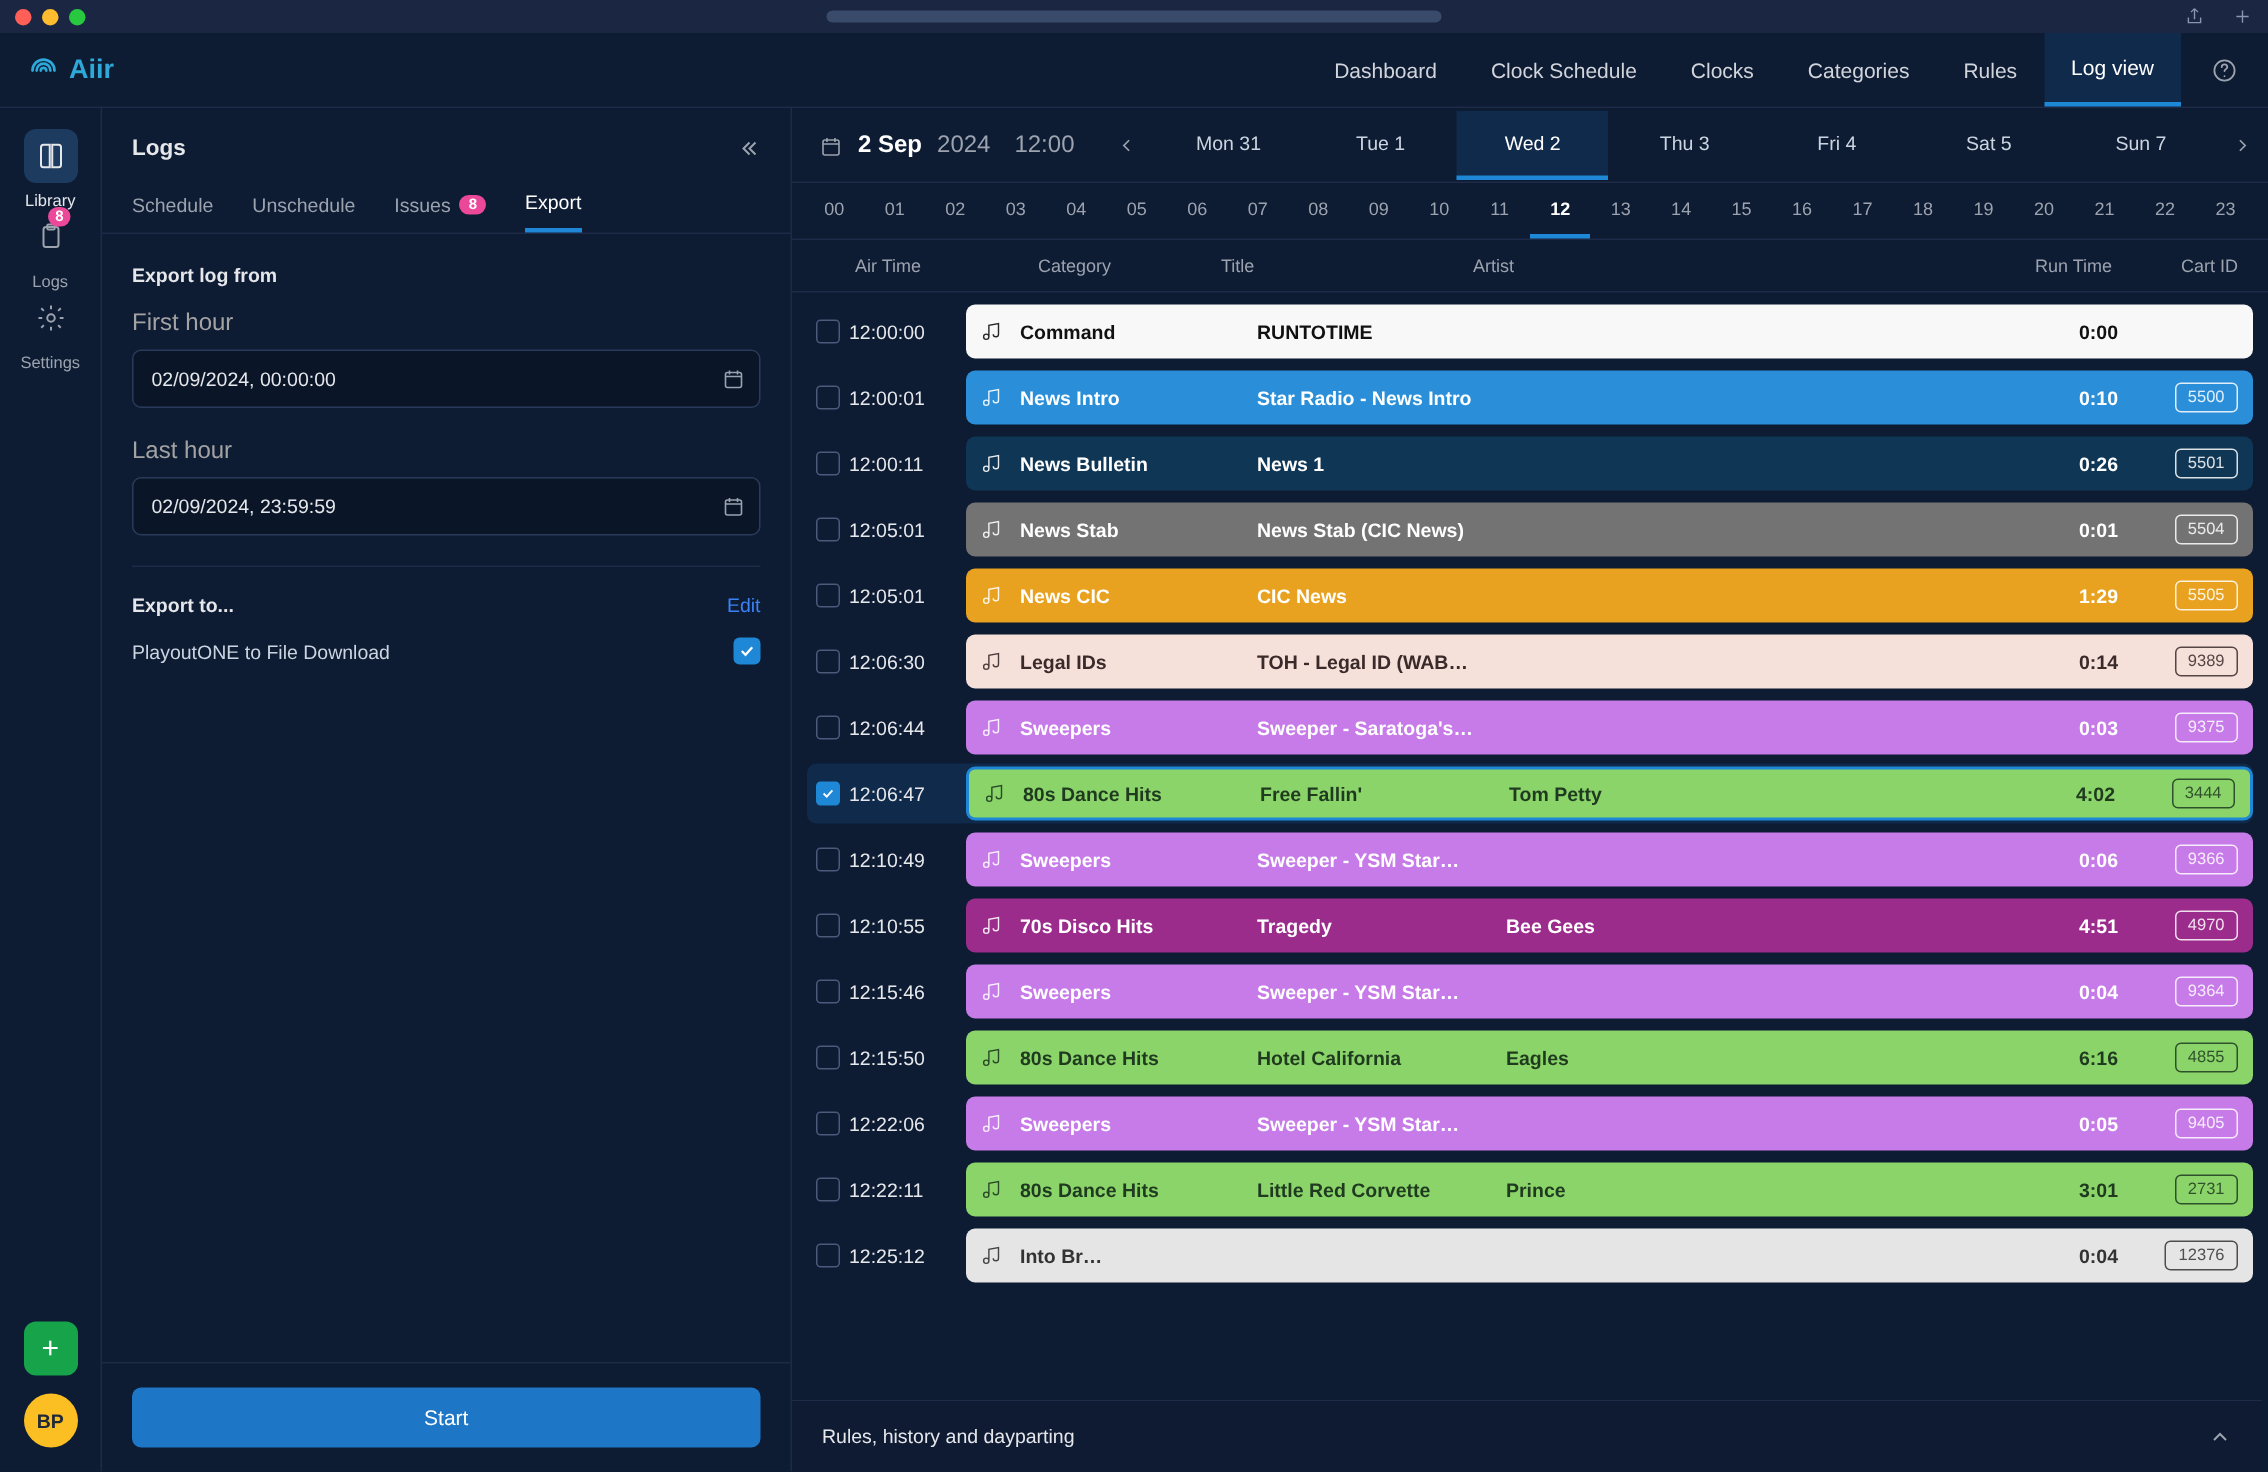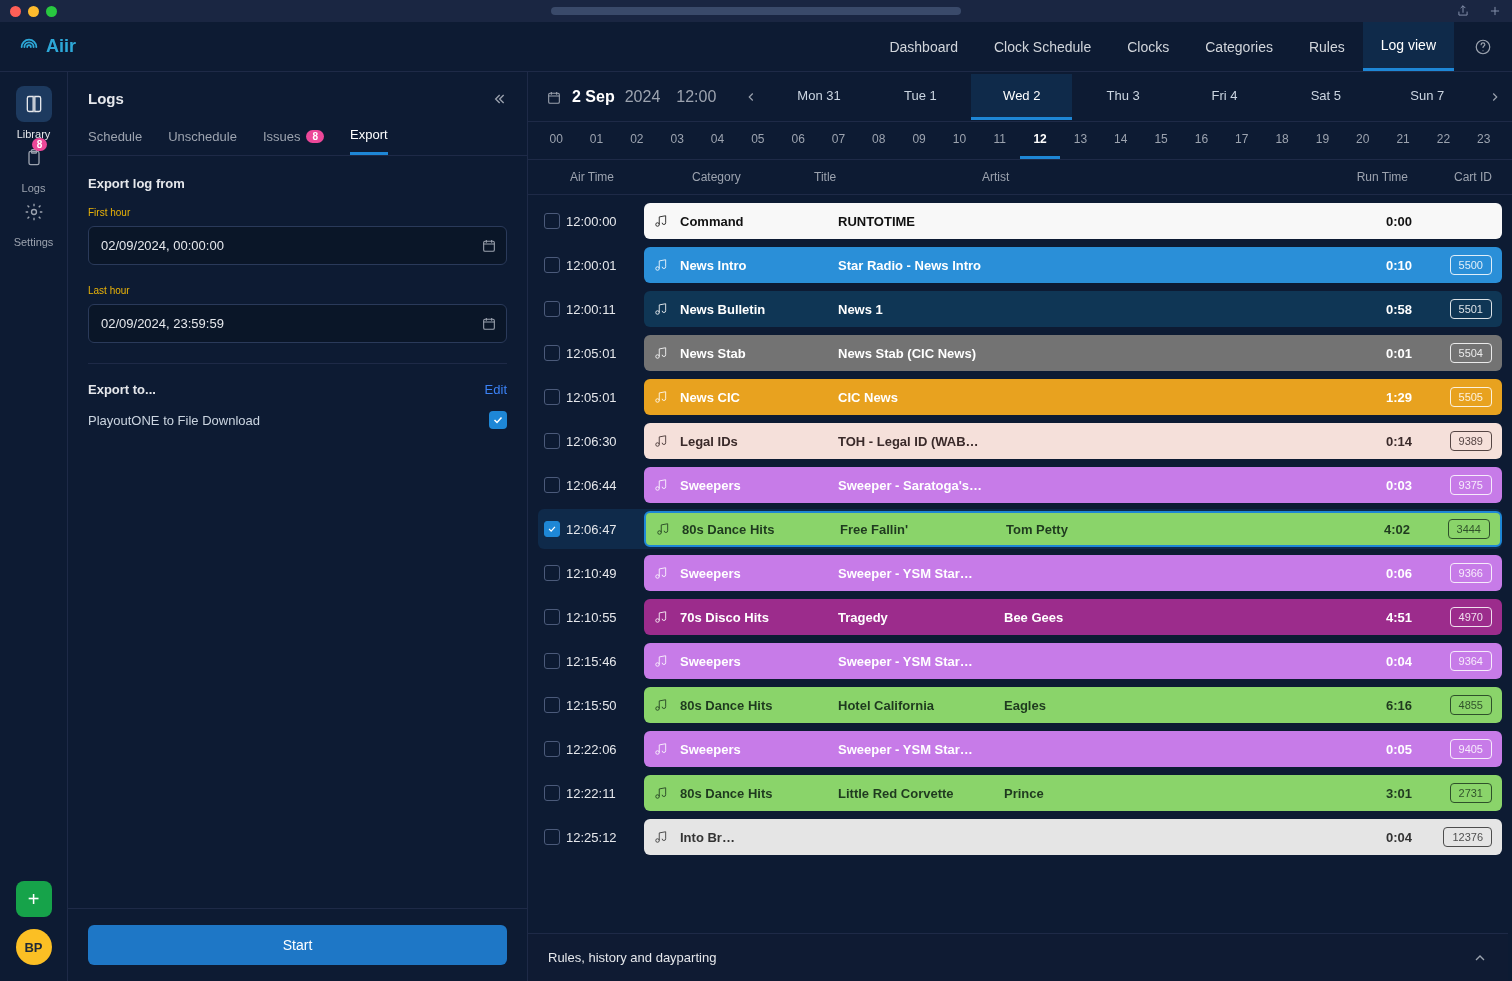--- a/index.html
+++ b/index.html
@@ -35,21 +35,21 @@
 .panel { width: 460px; background: #0d1b33; border-right: 1px solid #1e2a47; display: flex; flex-direction: column; }
 .panel-header { display: flex; align-items: center; padding: 18px 20px 10px; }
 .panel-title { font-size: 15px; font-weight: 600; color: #e5e7eb; }
 .panel-collapse { margin-left: auto; color: #9ca3af; cursor: pointer; }
 .panel-tabs { display: flex; padding: 0 20px; border-bottom: 1px solid #1e2a47; gap: 26px; }
 .panel-tab { padding: 10px 0; color: #9ca3af; cursor: pointer; font-size: 13px; font-weight: 500; display:flex; align-items:center; gap:6px; }
 .panel-tab.active { color: #fff; border-bottom: 3px solid #1e87d6; }
 .tab-badge { background: #ec4899; color:#fff; font-size:10px; border-radius:10px; padding:1px 6px; font-weight:600;}
 .panel-body { padding: 20px; flex: 1; overflow: auto; }
 .section-title { font-size: 13px; font-weight: 600; color: #e5e7eb; margin-bottom: 16px; }
-.field-label { font-size: 10px; color: #eab308; margin-bottom: 8px; font-weight:500;}
+.field-label { font-size: 16px; color: #a3a3a3; margin-bottom: 8px; font-weight:500;}
 .input-wrap { position: relative; margin-bottom: 20px; }
 .text-input { width: 100%; background: #0a1628; border: 1px solid #2a3a5a; border-radius: 6px; padding: 11px 40px 11px 12px; color: #e5e7eb; font-size: 13px; }
 .input-cal { position: absolute; right: 10px; top: 50%; transform: translateY(-50%); color: #9ca3af; cursor:pointer; }
 .divider { border-top: 1px solid #1e2a47; margin: 10px 0 18px; }
 .export-to-row { display: flex; align-items: flex-end; margin-bottom: 14px; }
 .export-to-row .lbl { font-weight: 600; font-size:13px; }
 .edit-link { margin-left: auto; color: #3b82f6; cursor: pointer; font-size:13px; font-weight:500; }
 .export-dest { display: flex; align-items: center; color: #cbd5e1; font-size:13px;}
 .chk { margin-left: auto; width: 18px; height: 18px; border-radius: 4px; background: #1e87d6; display: flex; align-items: center; justify-content: center; }
 .panel-footer { padding: 16px 20px; border-top: 1px solid #1e2a47; }
@@ -359,21 +359,21 @@
     <div class="row-time">12:00:11</div>
     <div class="row-bar" style="background:#0f3655;color:#fff">
       <div class="bar-icon">
                   <svg width="14" height="14" viewBox="0 0 24 24">
                     <path d="M9 18a3 3 0 11-6 0 3 3 0 016 0zM9 18V5l11-2v12a3 3 0 11-6 0" fill="none" stroke="currentColor" stroke-width="1.6"></path>
                   </svg>
                 </div>
       <div class="bar-cat">News Bulletin</div>
       <div class="bar-title">News 1</div>
       <div class="bar-artist"></div>
-      <div class="bar-run">0:58</div>
+      <div class="bar-run">0:26</div>
       <div class="bar-cart"><span class="cart-pill">5501</span></div>
     </div>
             </div>
             <div class="log-row">
     <div class="row-chk">
                 <div class="chkbox"></div>
               </div>
     <div class="row-time">12:05:01</div>
     <div class="row-bar" style="background:#737373;color:#fff">
       <div class="bar-icon">

